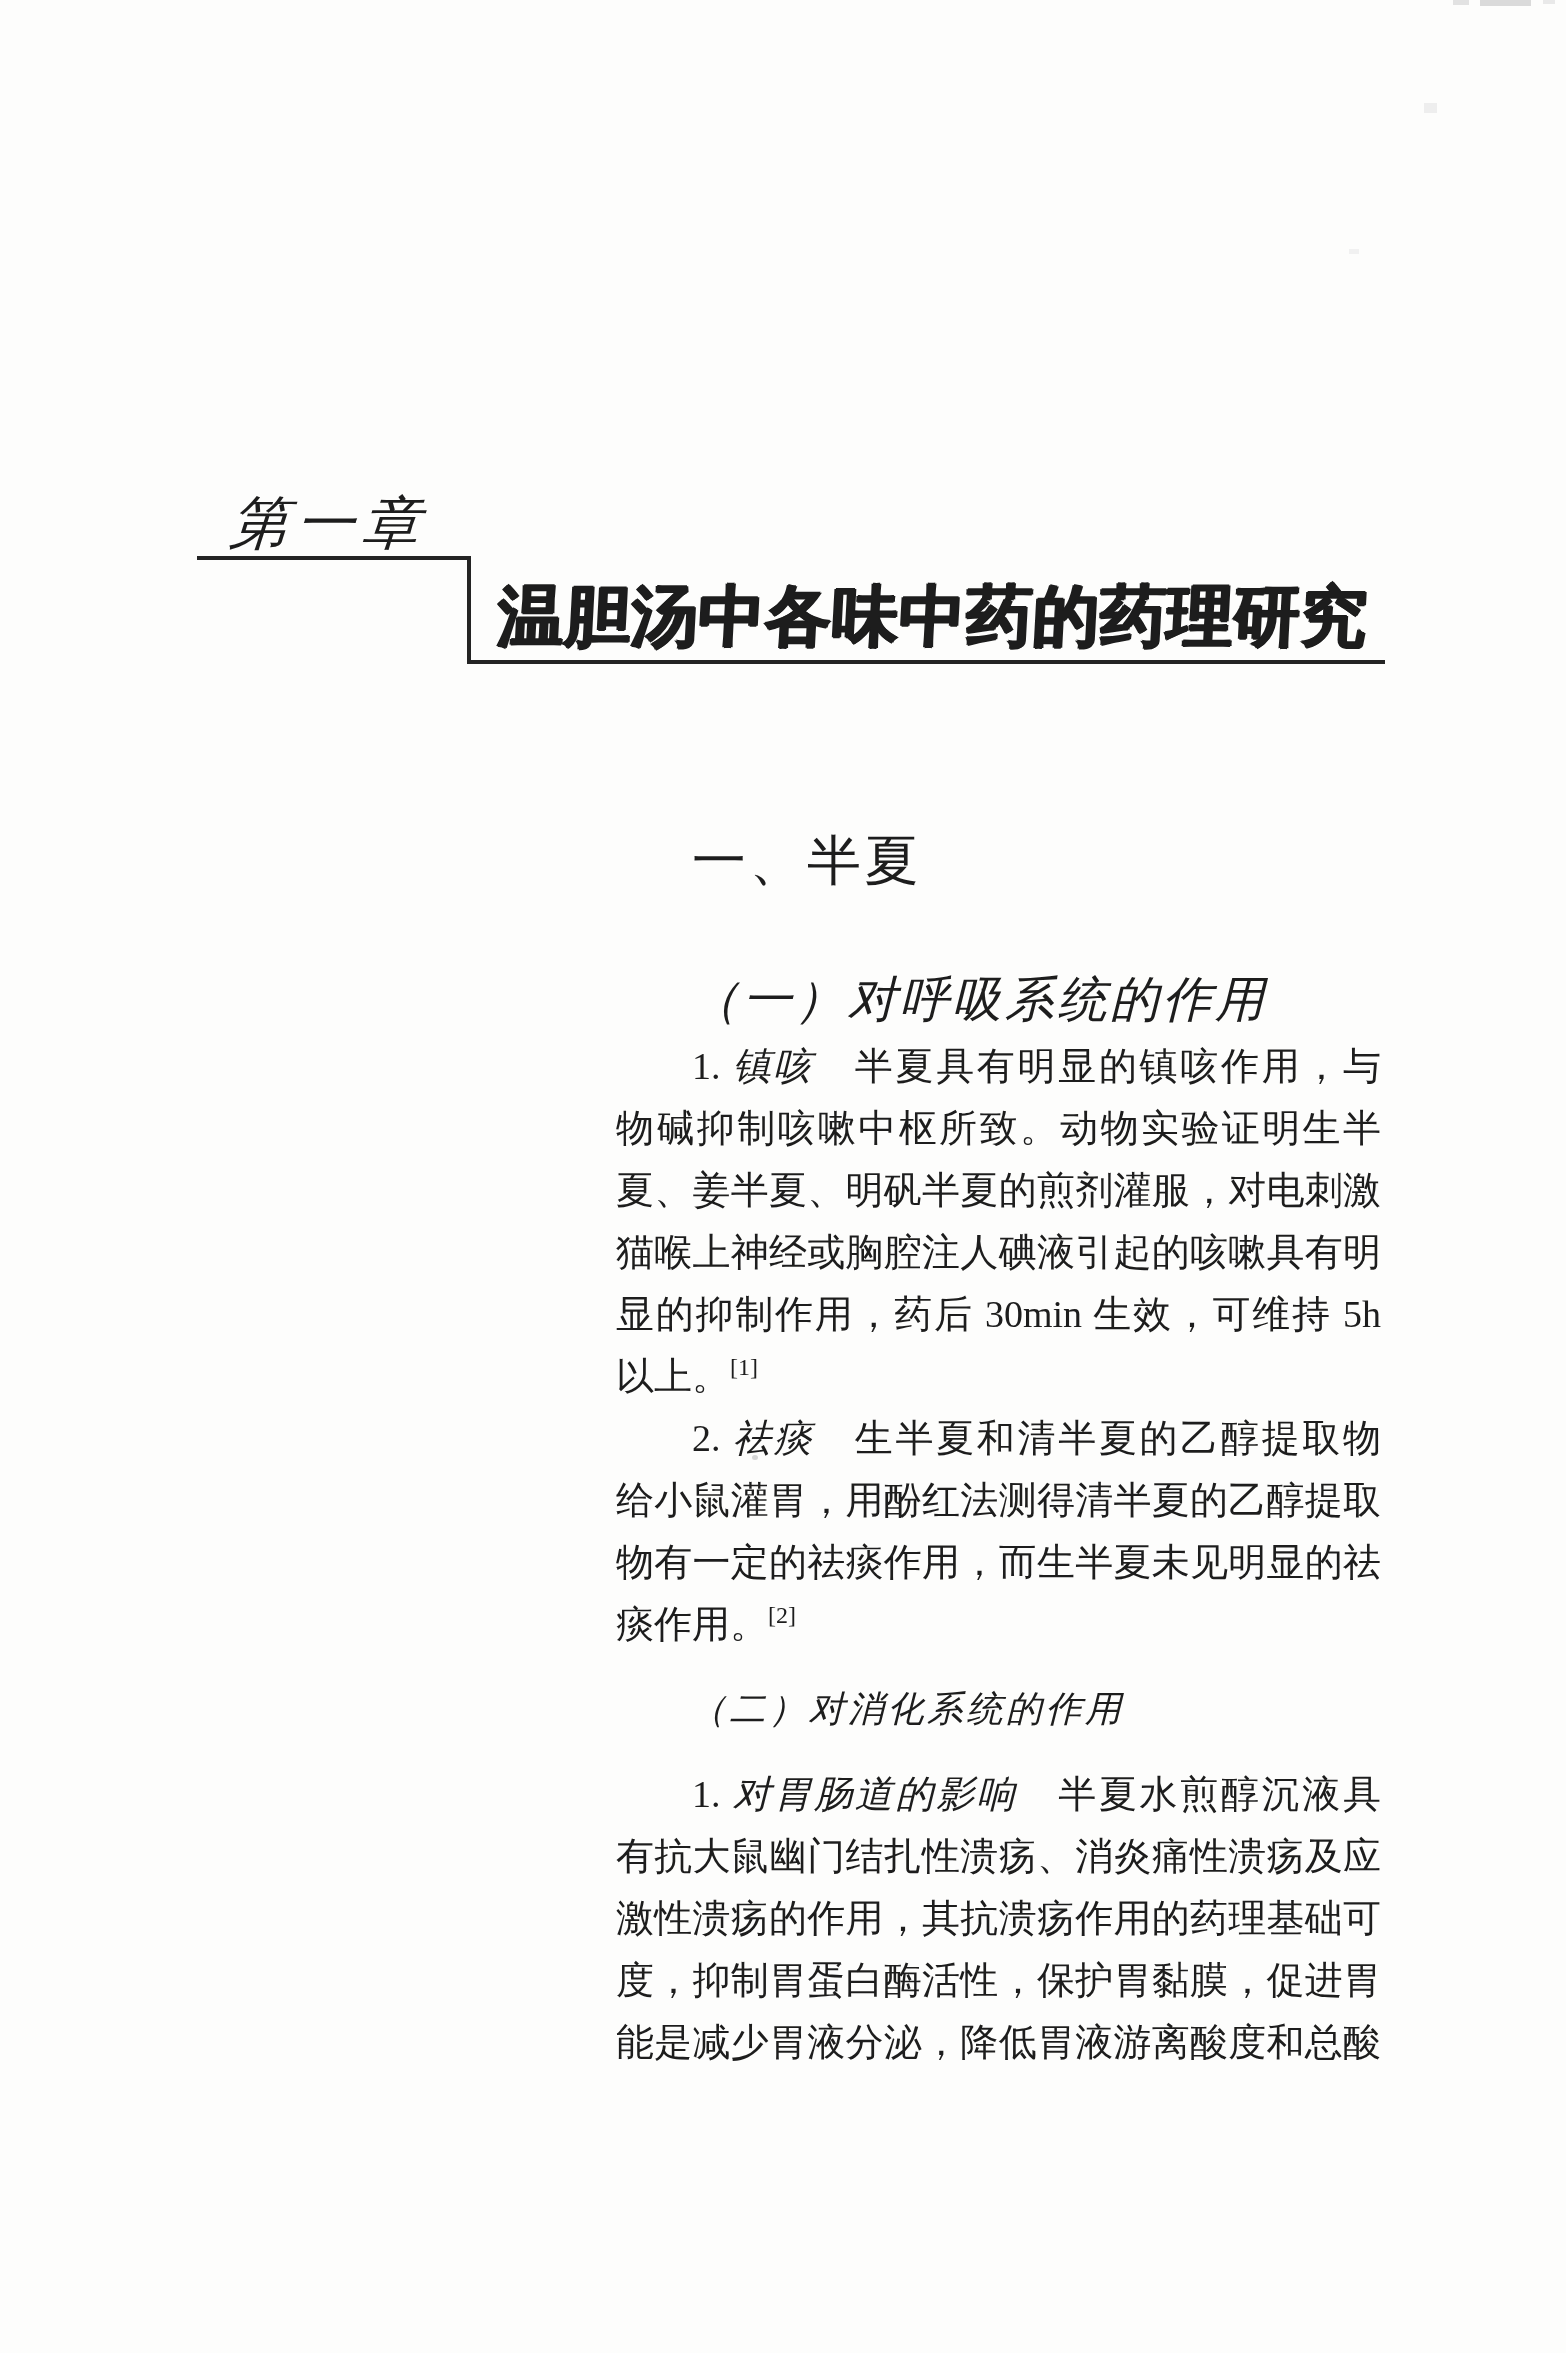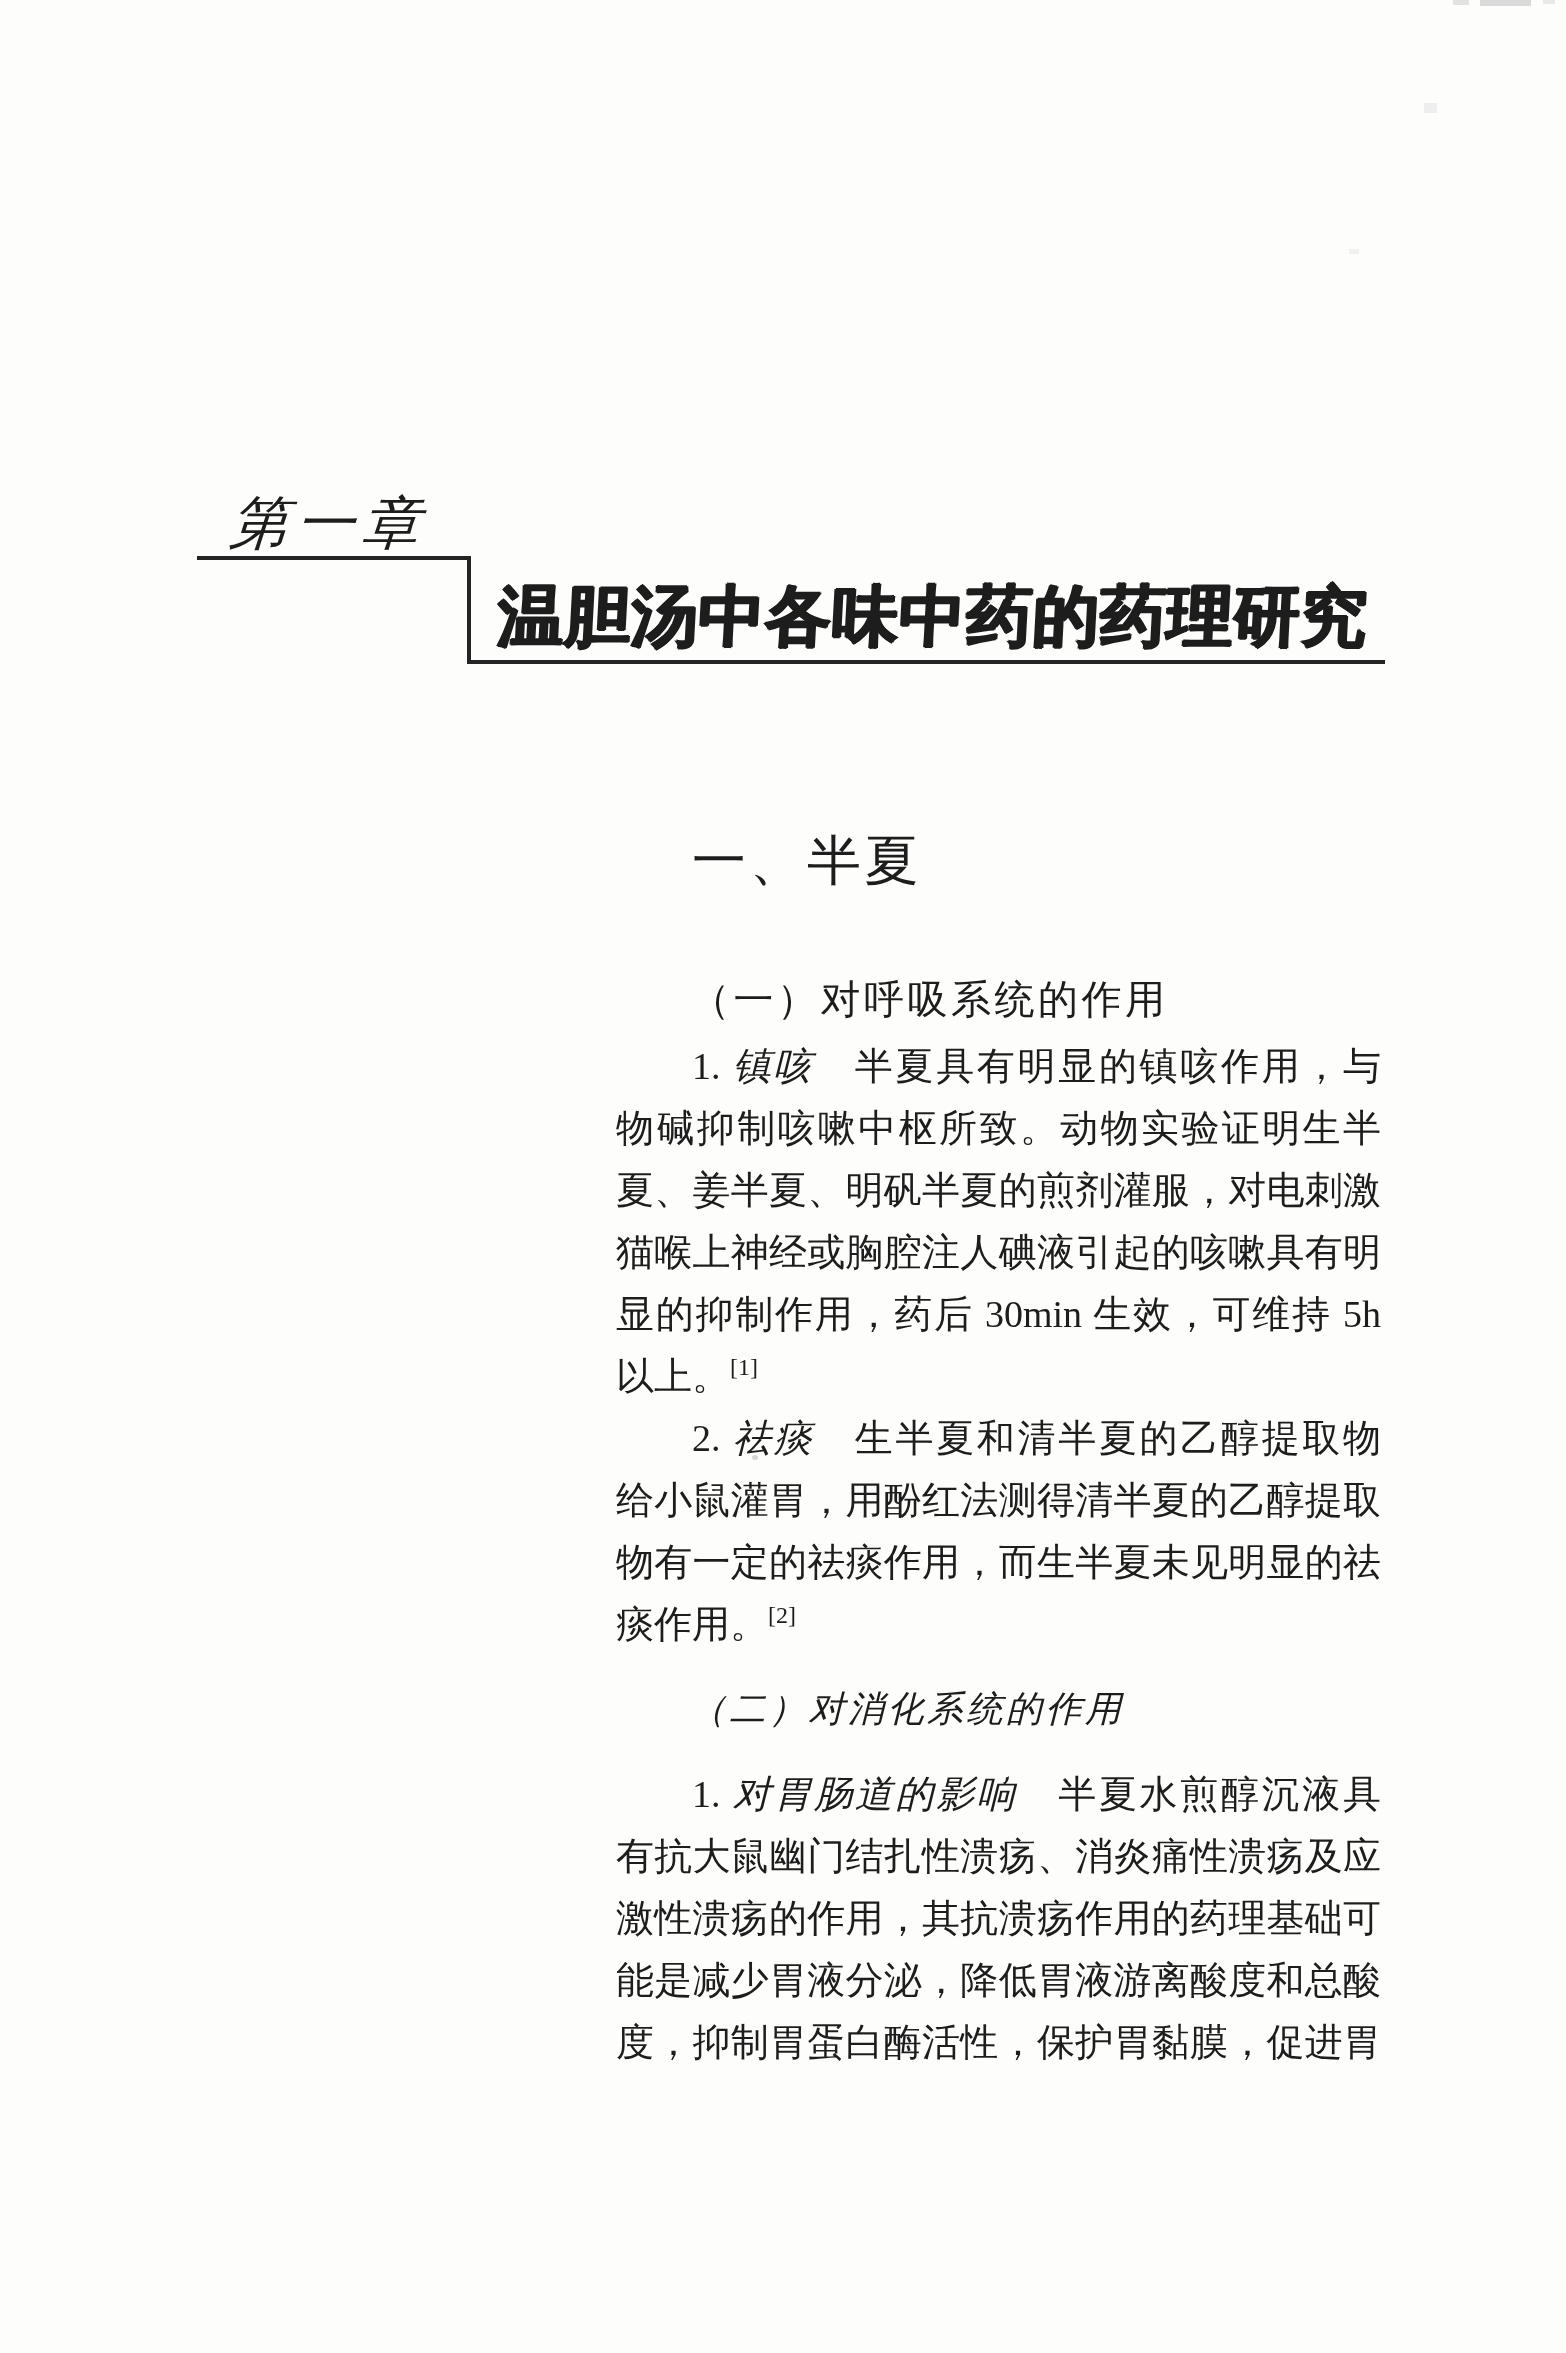--- a/index.html
+++ b/index.html
@@ -40,21 +40,22 @@
 
   
   .section-heading {
     position:absolute; left:692px; top:832px;
     font-size:54px; line-height:58px;
     letter-spacing:3.5px;
     white-space:nowrap;
   }
   .subheading-abs {
     position:absolute; left:690px; top:974px;
-    font-size:40px; line-height:51px;
+    font-size:49px; line-height:51px;
+    font-style:italic;
     letter-spacing:3.5px;
     white-space:nowrap;
   }
 
   
   .column {
     position:absolute; left:616px; top:1035px;
     width:765px;
   }
   .bline {
@@ -116,22 +117,22 @@
         <div class="bline first">2. <b class="kai-bold">祛痰</b>　生半夏和清半夏的乙醇提取物</div>
         <div class="bline">给小鼠灌胃，用酚红法测得清半夏的乙醇提取</div>
         <div class="bline">物有一定的祛痰作用，而生半夏未见明显的祛</div>
         <div class="bline last">痰作用。<sup class="ref">[2]</sup></div>
       </div>
     <div class="subheading-inline">（二）对消化系统的作用</div>
     <div>
         <div class="bline first">1. <b class="kai-bold">对胃肠道的影响</b>　半夏水煎醇沉液具</div>
         <div class="bline">有抗大鼠幽门结扎性溃疡、消炎痛性溃疡及应</div>
         <div class="bline">激性溃疡的作用，其抗溃疡作用的药理基础可</div>
+        <div class="bline">度，抑制胃蛋白酶活性，保护胃黏膜，促进胃</div>
         <div class="bline">能是减少胃液分泌，降低胃液游离酸度和总酸</div>
-        <div class="bline">度，抑制胃蛋白酶活性，保护胃黏膜，促进胃</div>
       </div>
   </div>
 
   <div class="artifact art-1"></div>
   <div class="artifact art-2"></div>
   <div class="artifact art-3"></div>
   <div class="artifact art-4"></div>
   <div class="artifact art-5"></div>
   <div class="artifact art-6"></div>
 

